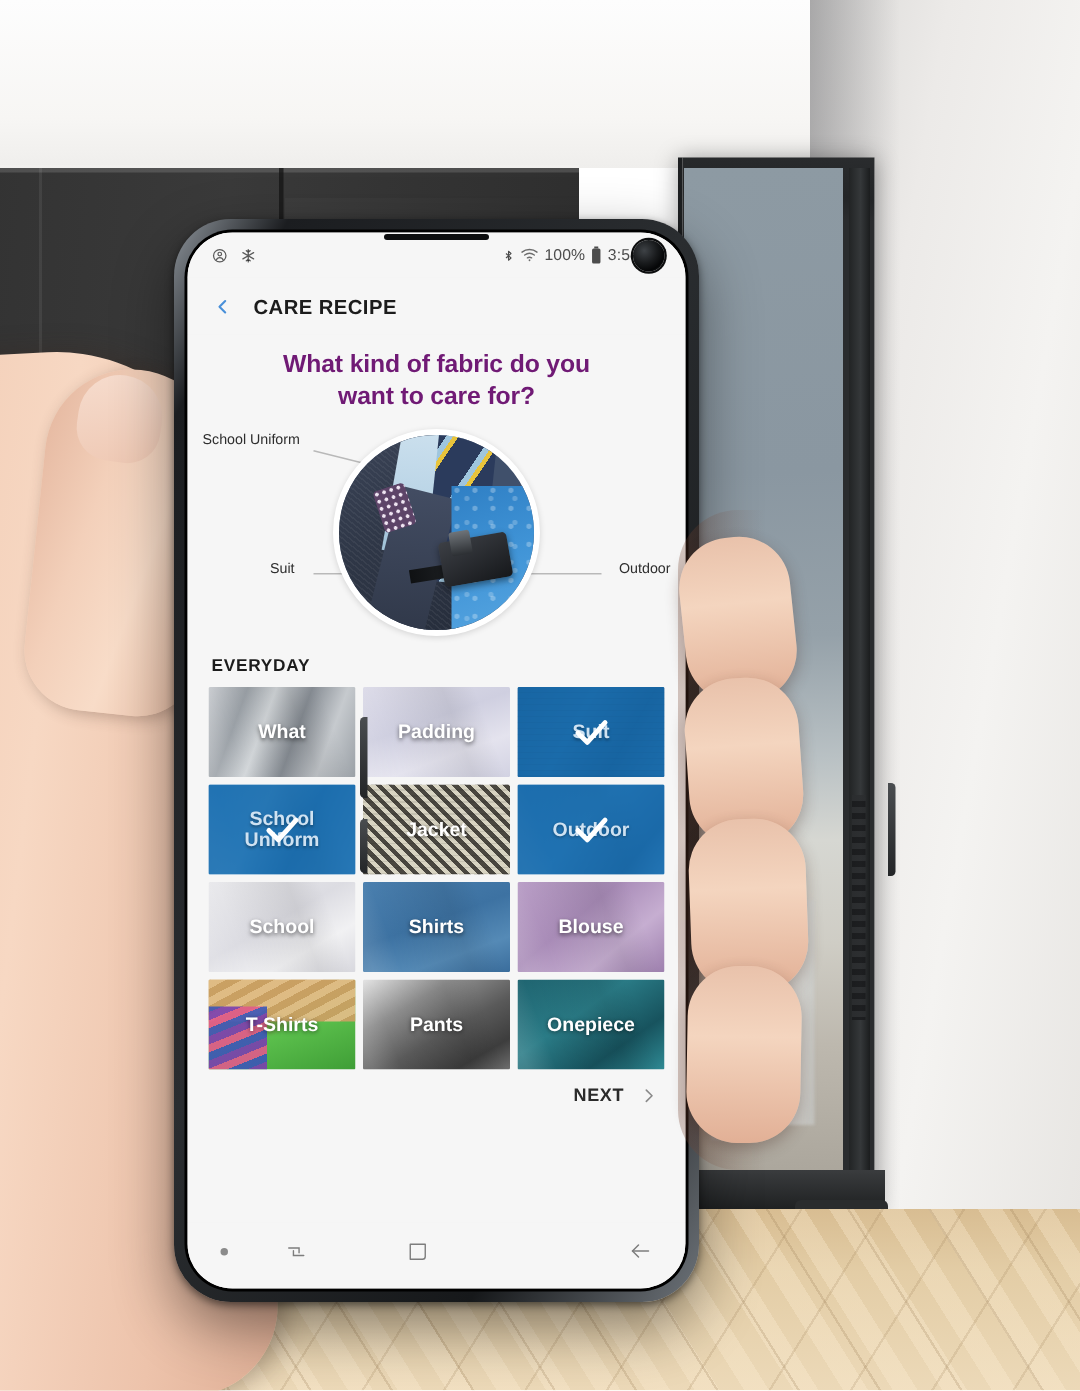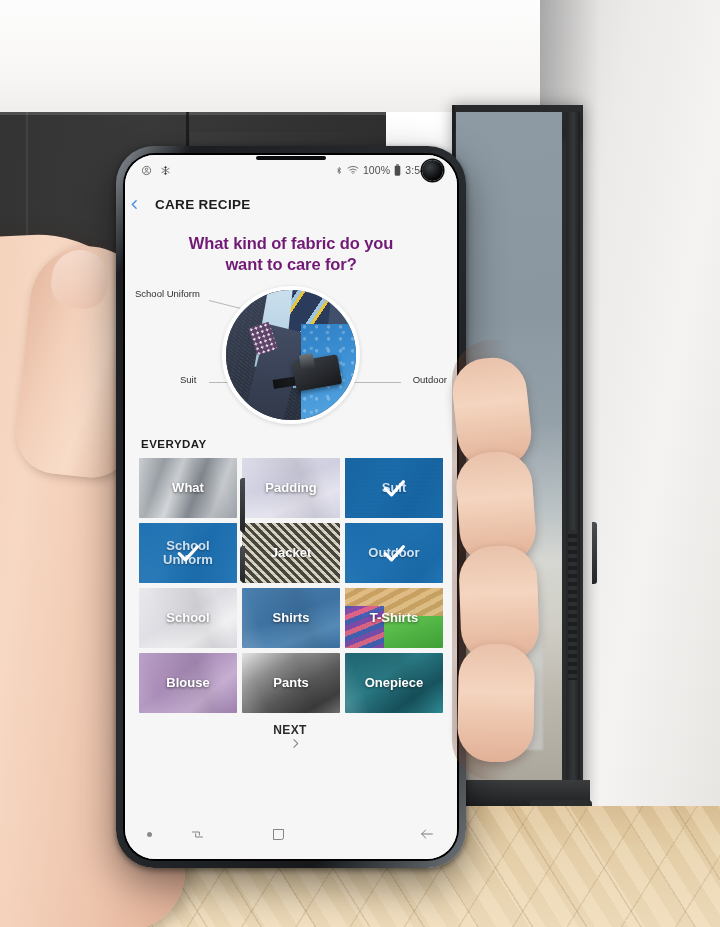--- a/index.html
+++ b/index.html
@@ -279,21 +279,21 @@
     background: radial-gradient(circle at 36% 34%, #3e4246 0%, #1a1c1e 42%, #050607 70%, #1f2326 100%);
     box-shadow: 0 0 0 1.5px #0c0d0e;
   }
 
   
   .appbar {
     height: 38px;
     background: #f6f6f6;
     display: flex;
     align-items: center;
-    padding: 0 0;
+    padding: 0 14px;
     box-sizing: border-box;
   }
   .back-chevron {
     width: 18px; height: 18px;
     display:flex; align-items:center; justify-content:center;
     cursor: pointer;
   }
   .appbar-title {
     margin-left: 12px;
     font-size: 13.5px;
@@ -515,23 +515,22 @@
     background: repeating-linear-gradient(0deg, rgba(0,0,0,.25) 0 1px, transparent 1px 4px); }
   .fold { position:absolute; inset:0; opacity:.25;
     background: linear-gradient(70deg, rgba(255,255,255,.5) 0 6%, transparent 22%, rgba(0,0,0,.3) 62%, transparent 80%); }
   .hangers { position:absolute; left:0; top:0; width:100%; height:46%;
     background: repeating-linear-gradient(-28deg, #c9a063 0 5px, #e0bd86 5px 10px); opacity:.95;}
   .tshirt-color{position:absolute; left:0; top:30%; width:40%; height:70%;
     background: repeating-linear-gradient(-22deg,#7a3fb0 0 5px,#3b55b8 5px 10px,#e05a8a 10px 15px); opacity:.9;}
 
   
   .next-row {
-    display:flex; align-items:center; justify-content:flex-end;
+    display:flex; justify-content:flex-end;
     padding: 10px 18px 0 16px;
-    flex-direction: column;
   }
   .next-label {
     font-size: 12px;
     font-weight: bold;
     color: #2b2b2b;
     letter-spacing: .4px;
   }
   .next-chevron { margin-left: 10px; display:flex; align-items:center; }
 
   
@@ -730,31 +729,31 @@
               </div>
               <div class="tile-label">School</div>
             </div>
             <div class="tile">
               <div class="tile-bg bg-shirts">
                 <div class="fold"></div>
               </div>
               <div class="tile-label">Shirts</div>
             </div>
             <div class="tile">
+              <div class="tile-bg bg-blouse">
+                <div class="fold"></div>
+              </div>
+              <div class="tile-label">Blouse</div>
+            </div>
+            <div class="tile">
               <div class="tile-bg bg-tshirts">
                 <div class="hangers"></div>
                 <div class="tshirt-color"></div>
               </div>
               <div class="tile-label">T-Shirts</div>
-            </div>
-            <div class="tile">
-              <div class="tile-bg bg-blouse">
-                <div class="fold"></div>
-              </div>
-              <div class="tile-label">Blouse</div>
             </div>
             <div class="tile">
               <div class="tile-bg bg-pants">
                 <div class="fold"></div>
               </div>
               <div class="tile-label">Pants</div>
             </div>
             <div class="tile">
               <div class="tile-bg bg-onepiece">
                 <div class="fold"></div>

